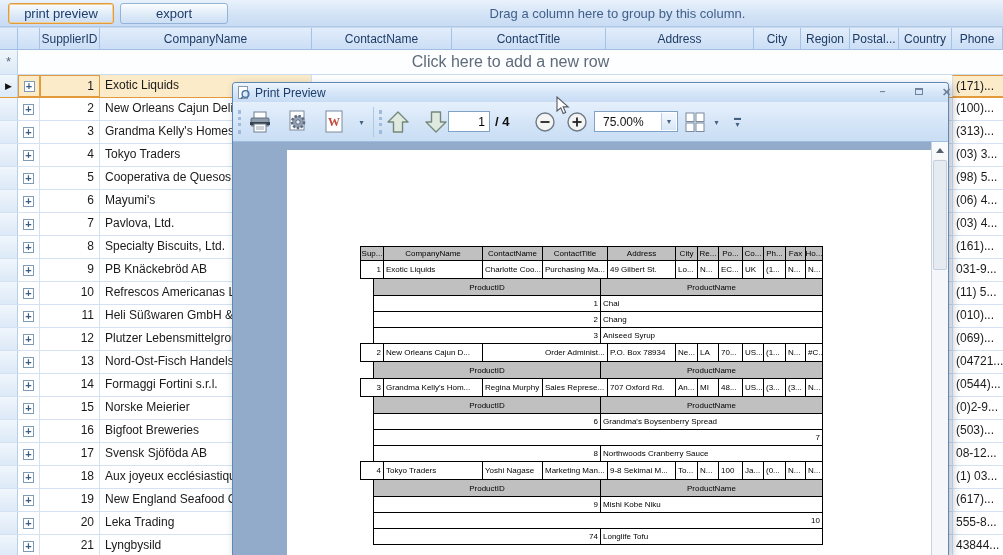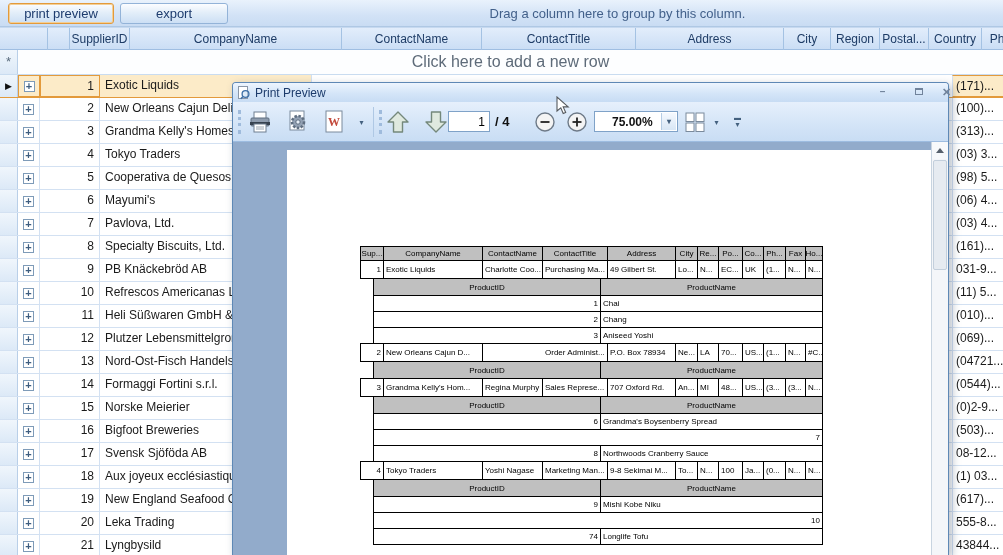--- a/index.html
+++ b/index.html
@@ -30,21 +30,21 @@
 
   
   .ghead {
     position:absolute; left:0; top:27px; width:1003px; height:23px;
     background:linear-gradient(#E2EDFB,#CBDEF5);
     border-bottom:1px solid #9FBEE2; border-top:1px solid #C6D9F0;
   }
   .hcell {
     position:absolute; top:0; height:22px; border-right:1px solid #A4C2E3;
     color:#1E3C66; font-size:12px; display:flex; align-items:center; justify-content:center;
-    overflow:hidden; white-space:nowrap;margin-left:30px;
+    overflow:hidden; white-space:nowrap;
   }
   .hblank1 { left:0; width:18px; } .hblank2 { left:18px; width:22px; }
 
   
   .addrow {
     position:absolute; left:0; top:50px; width:1003px; height:25px;
     background:#FDFEFF; border-bottom:1px solid #C9DCF0;
   }
   .addrow .ind {
     position:absolute; left:0; top:0; width:18px; height:24px;
@@ -121,22 +121,21 @@
   .mini-drop { position:absolute; top:8px; width:13px; height:24px; display:flex; align-items:center; justify-content:center; color:#44617F; font-size:8px; }
   .pageinput {
     position:absolute; left:215px; top:9px; width:42px; height:21px;
     border:1px solid #7FA2C8; background:#fff; font-size:12px; text-align:right;
     padding-right:4px; font-family:"Liberation Sans",sans-serif;
   }
   .pagetotal { position:absolute; left:262px; top:12px; font-size:13px; font-weight:bold; color:#111; }
   .zoombox {
     position:absolute; left:361px; top:9px; width:84px; height:21px;
     border:1px solid #7FA2C8; background:#fff; font-size:12px; color:#111;
-    padding:3px 0 0 17px;
-    font-weight:bold;
+    padding:3px 0 0 8px;
   }
   .zoombox .drop {
     position:absolute; right:1px; top:1px; bottom:1px; width:15px;
     background:linear-gradient(#F5F9FE,#D8E6F5); border-left:1px solid #B5CCE4;
     color:#44617F; font-size:8px; text-align:center; line-height:18px;
   }
   .overflow-btn {
     position:absolute; left:498px; top:2px; width:13px; height:36px;
     display:flex; flex-direction:column; align-items:center; justify-content:center;
     color:#44617F; font-size:8px; border-radius:2px;
@@ -536,21 +535,21 @@
           <div class="rrow r-prd">
             <div class="rcell num" style="width: 227px;">1</div>
             <div class="rcell">Chai</div>
           </div>
           <div class="rrow r-prd">
             <div class="rcell num" style="width: 227px;">2</div>
             <div class="rcell">Chang</div>
           </div>
           <div class="rrow r-prd">
             <div class="rcell num" style="width: 227px;">3</div>
-            <div class="rcell">Aniseed Yoshi</div>
+            <div class="rcell">Aniseed Syrup</div>
           </div>
           <div class="rrow r-sup">
             <div class="rcell num" style="width: 23px;">2</div>
             <div class="rcell" style="width: 99px;">New Orleans Cajun D...</div>
             <div class="rcell" style="width: 60px; margin-top: 48px;">Shelley Burke</div>
             <div class="rcell" style="width: 65px;">Order Administ...</div>
             <div class="rcell" style="width: 68px;">P.O. Box 78934</div>
             <div class="rcell" style="width: 22px;">Ne...</div>
             <div class="rcell" style="width: 21px;">LA</div>
             <div class="rcell" style="width: 24px;">70...</div>

